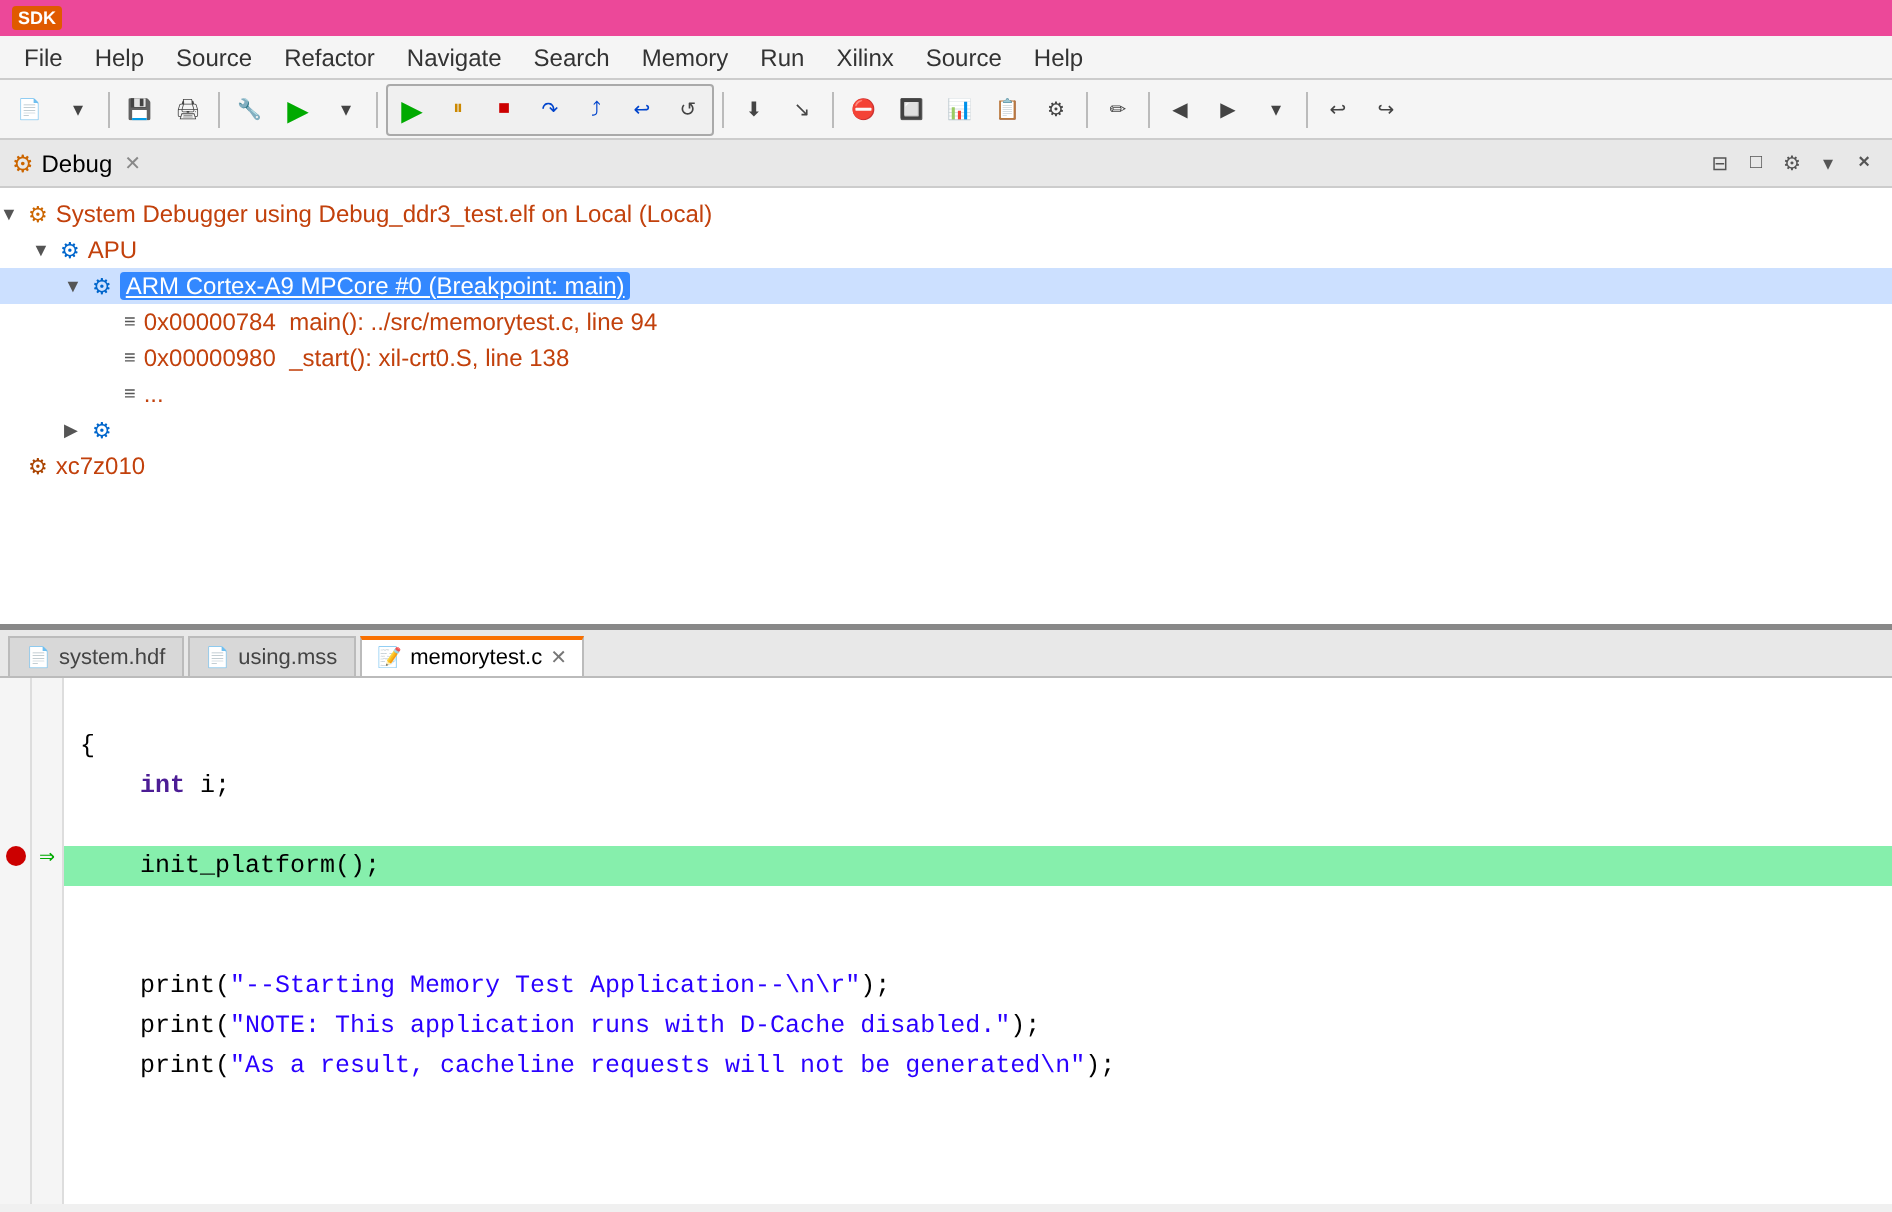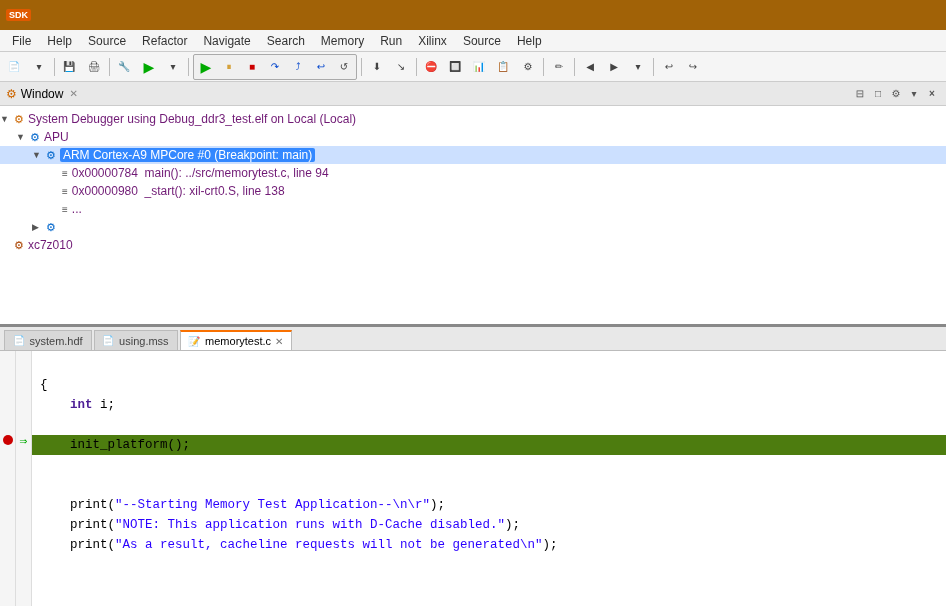--- a/index.html
+++ b/index.html
@@ -7,23 +7,23 @@
       font-family: 'Segoe UI', Arial, sans-serif;
       font-size: 12px;
       background: #f0f0f0;
       width: 946px;
       height: 606px;
       overflow: hidden;
     }
 
     
     #title-bar {
-      background: #a16207;
+      background: #ec4899;
       color: #fff;
-      height: 30px;
+      height: 18px;
       display: flex;
       align-items: center;
       padding: 0 6px;
       gap: 2px;
       font-size: 11px;
     }
     #title-bar .sdk-icon {
       background: #e05a00;
       color: white;
       font-size: 9px;
@@ -155,21 +155,21 @@
       width: 14px;
       color: #555;
       font-size: 9px;
       flex-shrink: 0;
     }
     .tree-icon {
       display: inline-block;
       margin-right: 4px;
       flex-shrink: 0;
     }
-    .tree-label { color: #701a75; }
+    .tree-label { color: #c2410c; }
     .highlight-row { background: #cce0ff; }
     .icon-debug { color: #cc6600; font-size: 11px; }
     .icon-cpu { color: #0066cc; font-size: 11px; }
     .icon-stack { color: #555; font-size: 10px; }
     .icon-chip { color: #aa4400; font-size: 11px; }
 
     
     #editor-area {
       flex: 1;
       display: flex;
@@ -238,21 +238,21 @@
     }
     #code-content {
       flex: 1;
       padding: 4px 8px;
       overflow: auto;
       line-height: 1.6;
       white-space: pre;
       color: #000;
     }
     .line-highlight {
-      background: #4d7c0f;
+      background: #86efac;
       display: block;
       margin: 0 -8px;
       padding: 0 8px;
     }
     .kw { color: #4c1d95; font-weight: bold; }
     .str { color: #2a00ff; }
   </style>
 </head>
 <body>
 
@@ -314,21 +314,21 @@
   <div class="toolbar-sep"></div>
   <div class="toolbar-btn">↩</div>
   <div class="toolbar-btn">↪</div>
 </div>
 
 <div id="main-area">
 
   <div id="debug-panel">
     <div id="debug-panel-header">
       <span style="color:#cc6600;">⚙</span>
-      <span>Window</span>
+      <span>Debug</span>
       <span style="font-size:10px; color:#888; margin-left:2px;">✕</span>
       <div class="panel-controls">
         <div class="panel-ctrl-btn">⊟</div>
         <div class="panel-ctrl-btn">□</div>
         <div class="panel-ctrl-btn">⚙</div>
         <div class="panel-ctrl-btn">▾</div>
         <div class="panel-ctrl-btn" style="font-weight:bold;">×</div>
       </div>
     </div>
     <div id="debug-tree">
@@ -344,21 +344,21 @@
         <div class="tree-arrow">▼</div>
         <span class="tree-icon icon-cpu">⚙</span>
         <span class="tree-label">APU</span>
       </div>
 
       <div class="tree-item highlight-row">
         <div class="tree-indent"></div>
         <div class="tree-indent"></div>
         <div class="tree-arrow">▼</div>
         <span class="tree-icon icon-cpu">⚙</span>
-        <span class="tree-label" style="background:#3388ff;color:white;padding:0 3px;border-radius:2px;">ARM Cortex-A9 MPCore #0 (Breakpoint: main)</span>
+        <span class="tree-label" style="background:#3388ff;color:white;padding:0 3px;border-radius:2px;text-decoration:underline;">ARM Cortex-A9 MPCore #0 (Breakpoint: main)</span>
       </div>
 
       <div class="tree-item">
         <div class="tree-indent"></div>
         <div class="tree-indent"></div>
         <div class="tree-indent"></div>
         <div class="tree-arrow"> </div>
         <span class="tree-icon icon-stack">≡</span>
         <span class="tree-label">0x00000784&nbsp;&nbsp;main(): ../src/memorytest.c, line 94</span>
       </div>

